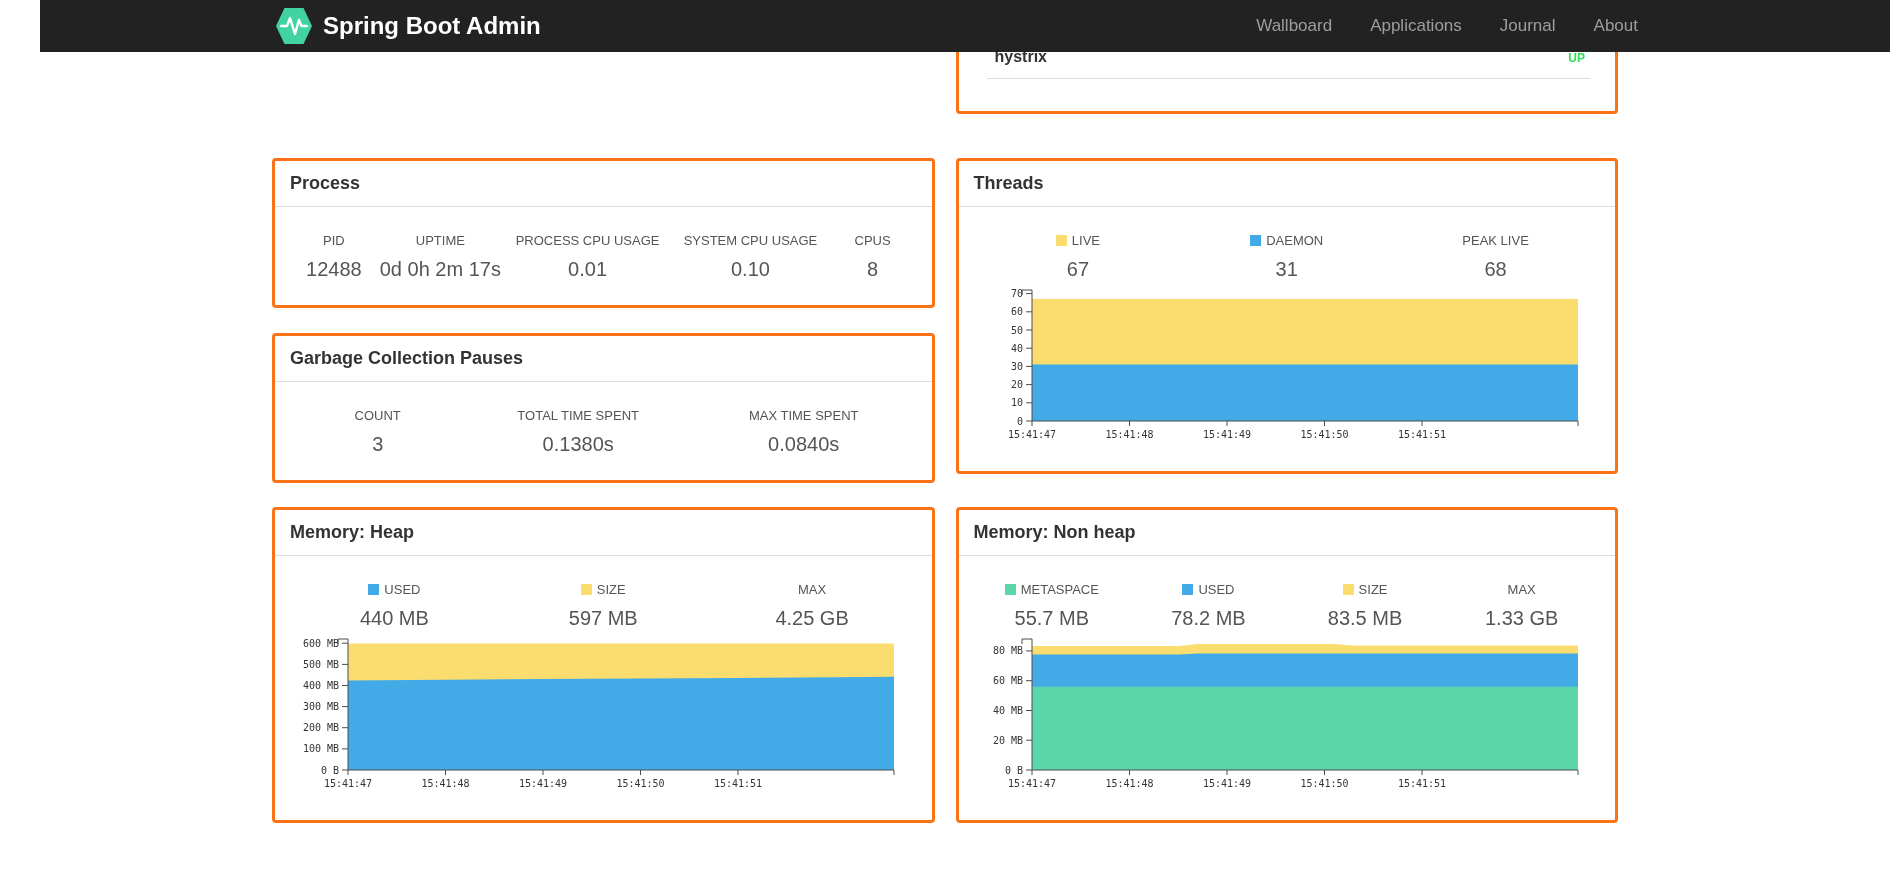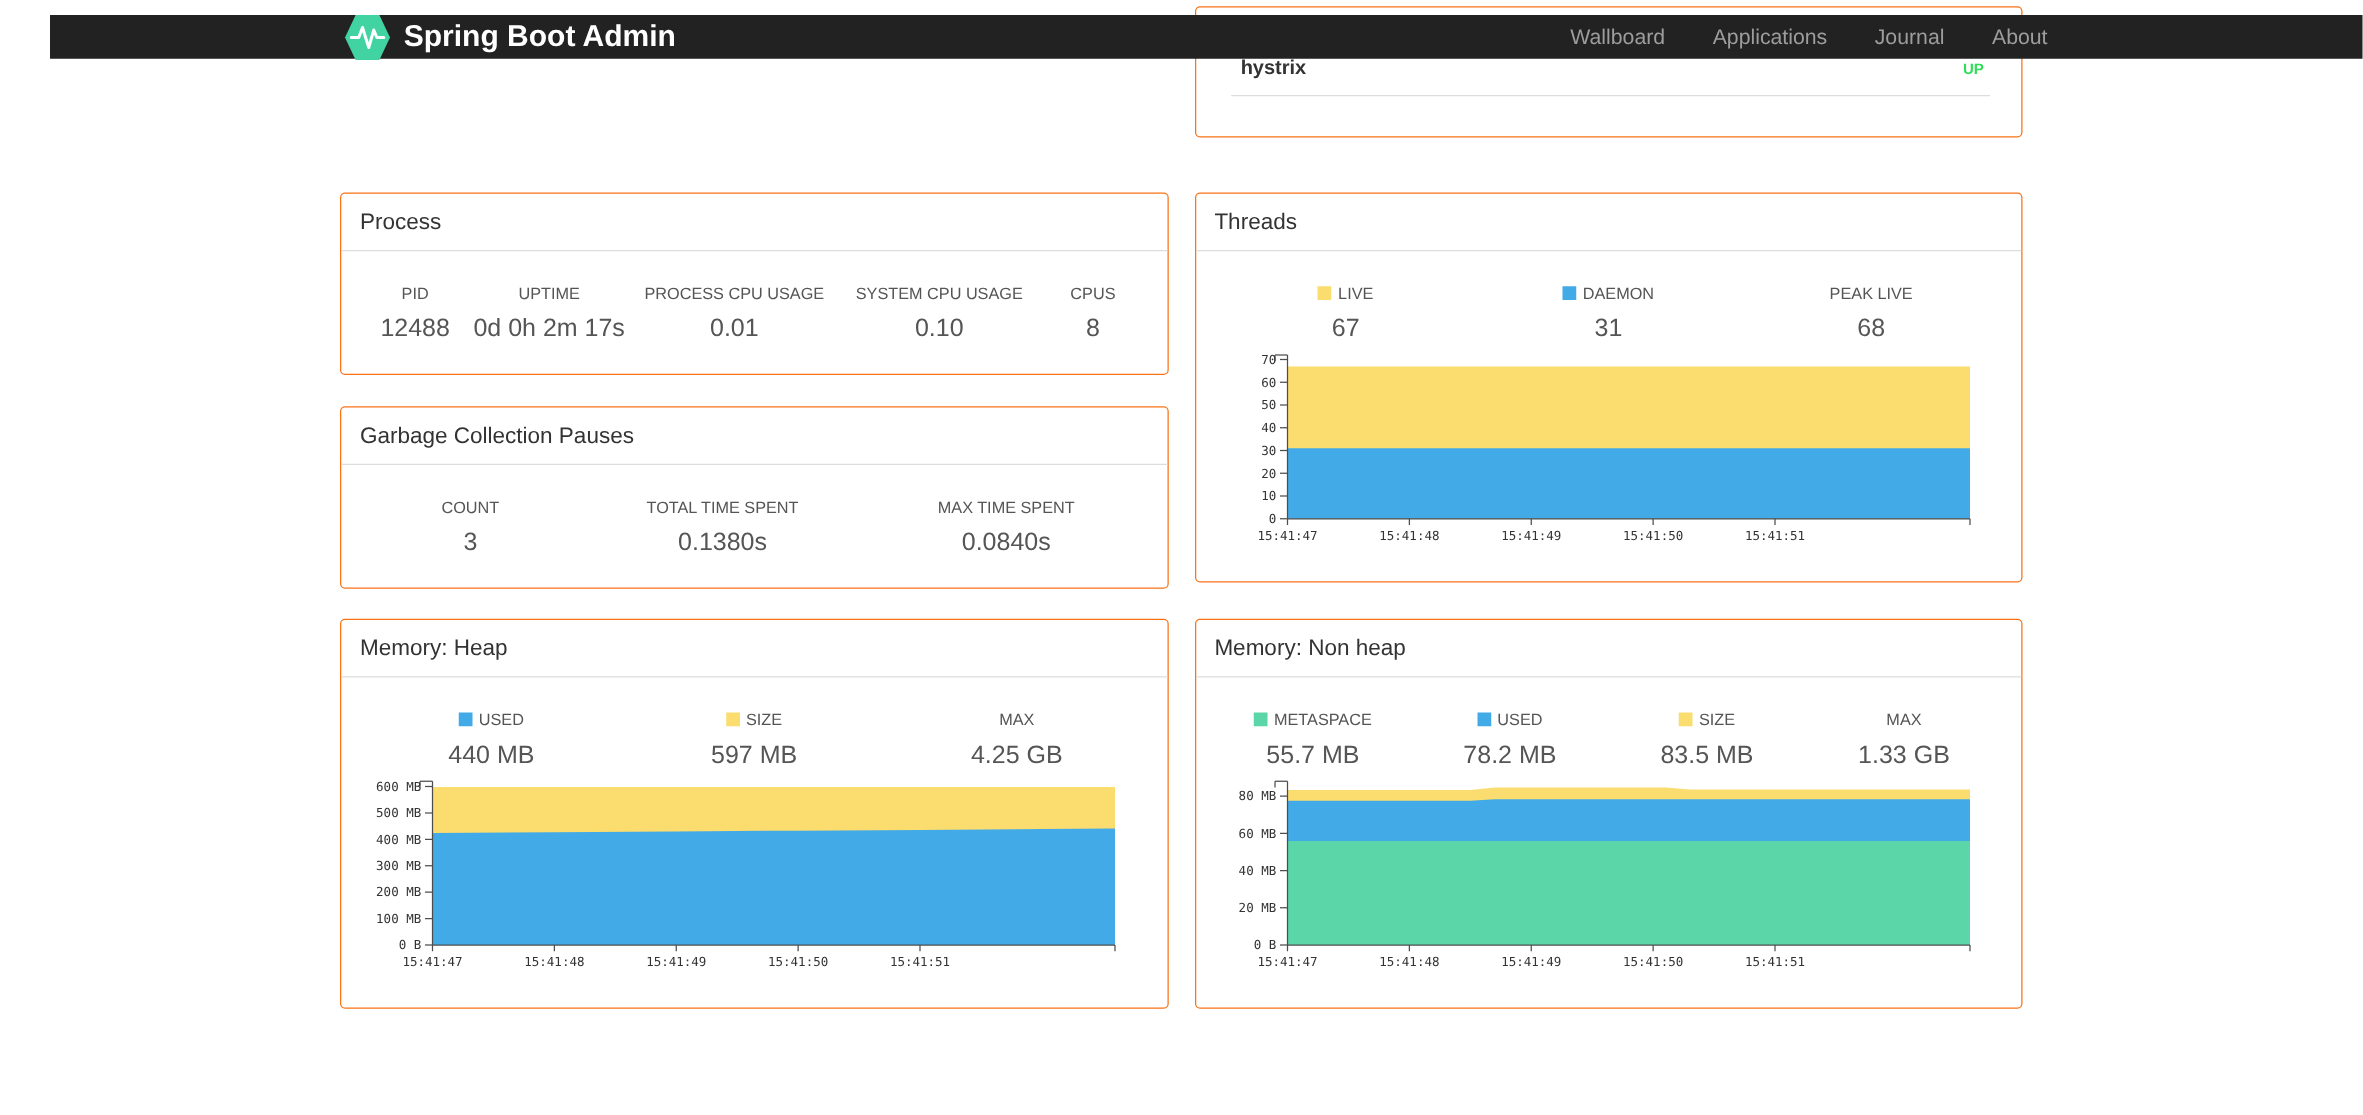--- a/index.html
+++ b/index.html
@@ -5,21 +5,21 @@
   * { box-sizing: border-box; }
   html,body { margin:0; padding:0; }
   body {
     font-family: "Liberation Sans", "DejaVu Sans", sans-serif;
     background:#fff; color:#333;
     padding-top:45px;
     min-width:1890px;
   }
   
   .navbar {
-    position:fixed; top:12px; left:0; right:0; height:35px;
+    position:fixed; top:0; left:0; right:0; height:52px;
     background:#222222; z-index:100;margin-left:40px;
   }
   .navbar-inner {
     width:1346px; margin:0 auto; height:100%;
     display:flex; align-items:center;
   }
   .brand {
     display:flex; align-items:center; margin-left:-17px;
     color:#ffffff; font-size:24px; font-weight:bold; cursor:pointer;
     text-decoration:none; white-space:nowrap;
@@ -31,23 +31,23 @@
     text-decoration:none;
   }
   .nav-link:last-child { padding-right:0; }
   
   .container { width:1346px; margin:0 auto; position:relative; }
   .grid-row { display:grid; grid-template-columns:1fr 1fr; column-gap:21px; align-items:start; }
   .row-main { margin-top:44px; }
   .row-mem  { margin-top:24px; }
   .gc-panel { margin-top:25px; }
   
-  .panel { border:1px solid #f97316; border-radius:4px; background:#fff; }
+  .panel { border:3px solid #f97316; border-radius:4px; background:#fff; }
   .panel-heading { padding:12px 15px; border-bottom:1px solid #ddd; }
-  .panel-title { font-size:18px; font-weight:normal; color:#333; }
+  .panel-title { font-size:18px; font-weight:bold; color:#333; }
   .panel-body { padding:26px 15px 24px; }
   .panel-body.chart-body { padding:26px 15px 26px; }
   
   .status-panel { grid-column:2; margin-top:-40px; }
   .status-inner {
     margin:0 25px 0 28px; border-bottom:1px solid #ddd;
     padding:40px 5px 12px 8px;
     display:flex; justify-content:space-between; align-items:baseline;
   }
   .status-name { font-weight:bold; font-size:16px; color:#333; }

